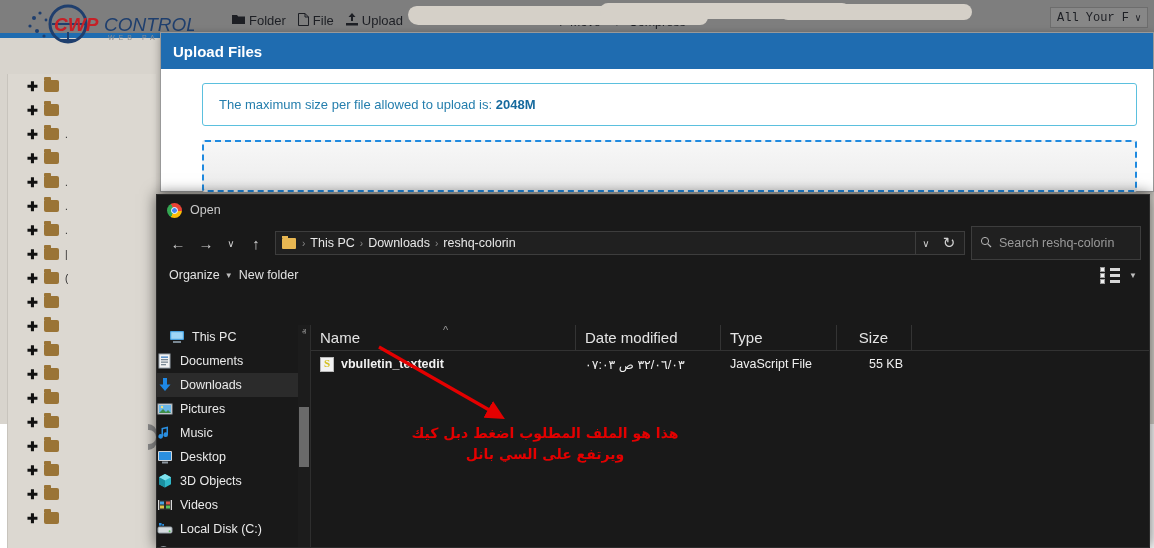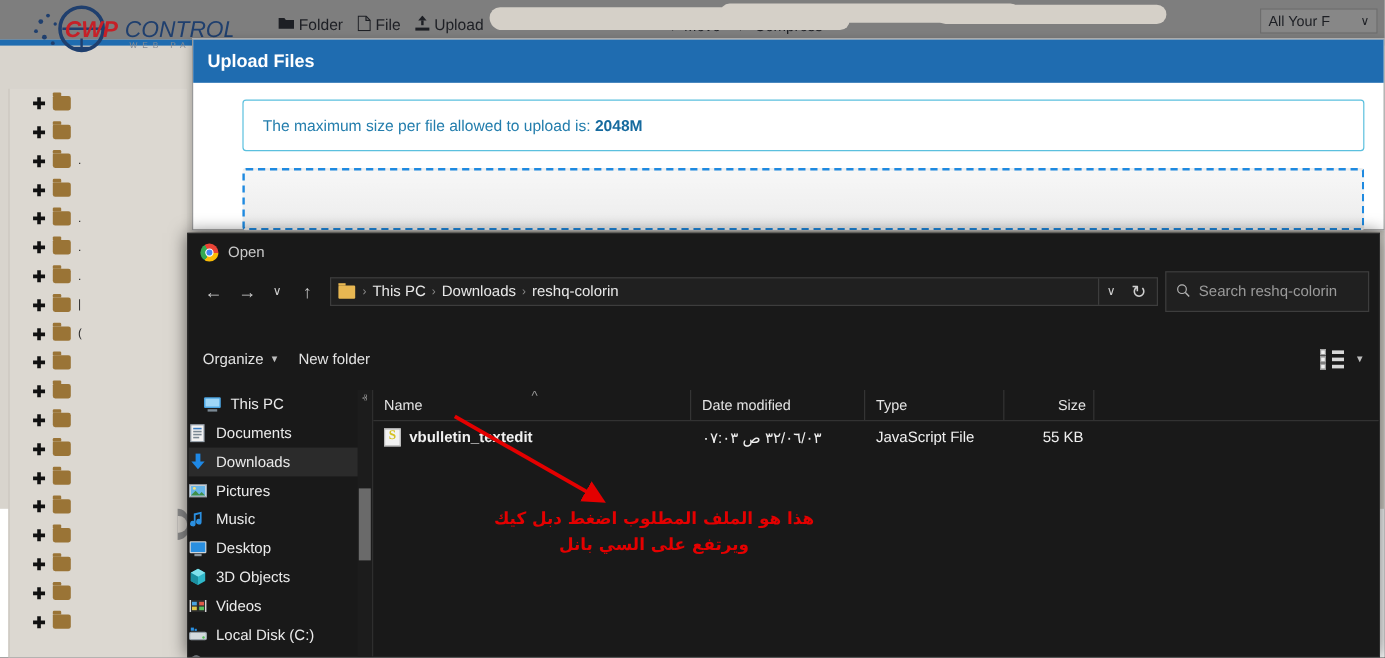--- a/index.html
+++ b/index.html
@@ -99,20 +99,21 @@
     width: 98px; height: 21px;
     background: #878787;
     border: 1px solid #6d6d6d;
     color: #1d1f24;
     font-size: 12px;
     display: flex;
     align-items: center;
     justify-content: space-between;
     padding: 0 6px;
     box-sizing: border-box;
+    font-family: Liberation Mono, monospace;
   }
   .cwp-select .caret { font-size: 10px; }
 
   
   .cwp-tree {
     position: absolute;
     left: 7px; top: 74px;
     width: 148px; height: 474px;
     background: #dcd8d1;
     border-left: 1px solid #c8c4bd;
@@ -331,26 +332,25 @@
     box-sizing: border-box;
     flex: none;
     overflow: hidden;
   }
   .search-ph { color: #9a9a9a; font-size: 12.5px; white-space: nowrap; }
 
   .win-cmdbar {
     height: 28px;
     display: flex;
     align-items: center;
-    gap: 16px;
+    gap: 6px;
     padding: 0 12px;
     box-sizing: border-box;
     color: #e2e2e2;
     font-size: 12.5px;
-    margin-top: 24px;
   }
   .cmd-item { display: flex; align-items: center; gap: 5px; }
   .cmd-caret { font-size: 8px; color: #bdbdbd; }
   .view-tools {
     margin-left: auto;
     display: flex;
     align-items: center;
     gap: 9px;
   }
   .view-icon {
@@ -423,21 +423,21 @@
     background: #191919;
     border-left: 1px solid #2e2e2e;
     position: relative;
     overflow: hidden;
   }
   .fl-head {
     display: flex;
     height: 25px;
     border-bottom: 1px solid #323232;
     color: #e4e4e4;
-    font-size: 12px;
+    font-size: 15px;
     align-items: center;
   }
   .fl-col {
     position: relative;
     padding-left: 9px;
     box-sizing: border-box;
     height: 100%;
     display: flex;
     align-items: center;
     border-right: 1px solid #343434;
@@ -445,21 +445,21 @@
   .fl-col.sorted::after {
     content: "^";
     position: absolute;
     left: 50%; top: -1px;
     color: #9a9a9a;
     font-size: 11px;
   }
   .fl-col.name { width: 265px; }
   .fl-col.date { width: 145px; }
   .fl-col.type { width: 116px; }
-  .fl-col.size { width: 75px; justify-content: flex-end; padding-right: 6px; }
+  .fl-col.size { width: 75px; justify-content: flex-end; padding-right: 23px; }
 
   .fl-row {
     display: flex;
     height: 26px;
     align-items: center;
     color: #f0f0f0;
     font-size: 12.5px;
   }
   .fl-cell {
     padding-left: 9px;

